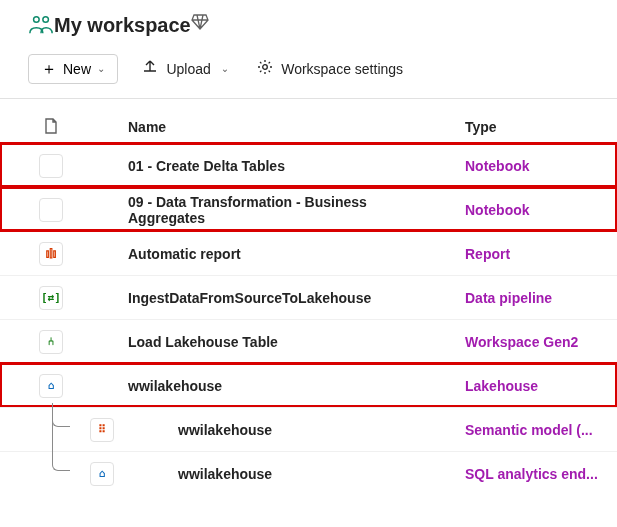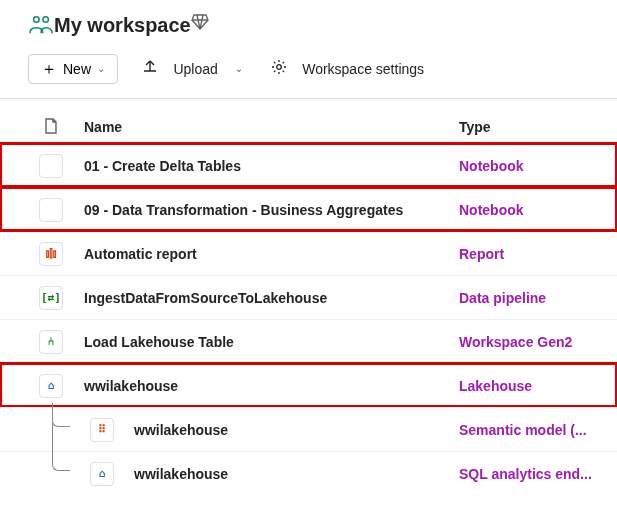--- a/index.html
+++ b/index.html
@@ -35,35 +35,36 @@
     padding: 6px 12px;
     background: #fff;
     cursor: pointer;
     font-size: 14px;
   }
   .btn-new .plus { font-size: 16px; line-height: 1; }
   .btn-new .chev { font-size: 10px; color: #616161; }
   .tool-link {
     display: flex;
     align-items: center;
-    gap: 15px;
+    gap: 8px;
     cursor: pointer;
     padding: 6px 4px;
     color: #242424;
   }
   .tool-link .chev { font-size: 10px; color: #616161; margin-left: 2px; }
   .table {
     padding: 0 0 10px 0;
   }
   .thead, .row {
     display: grid;
     grid-template-columns: 84px 1fr 140px;
     align-items: center;
     min-height: 44px;
-    padding-right: 18px;
+    padding-right: 12px;
+    gap: 44px;
   }
   .thead {
     font-weight: 600;
     color: #242424;
     padding-top: 18px;
     padding-bottom: 6px;
   }
   .icon-head { display:flex; justify-content:center; padding-left: 18px; }
   .row { border-top: 1px solid #f0f0f0; font-weight: bold; }
   .row.child { grid-template-columns: 134px 1fr 140px; }

